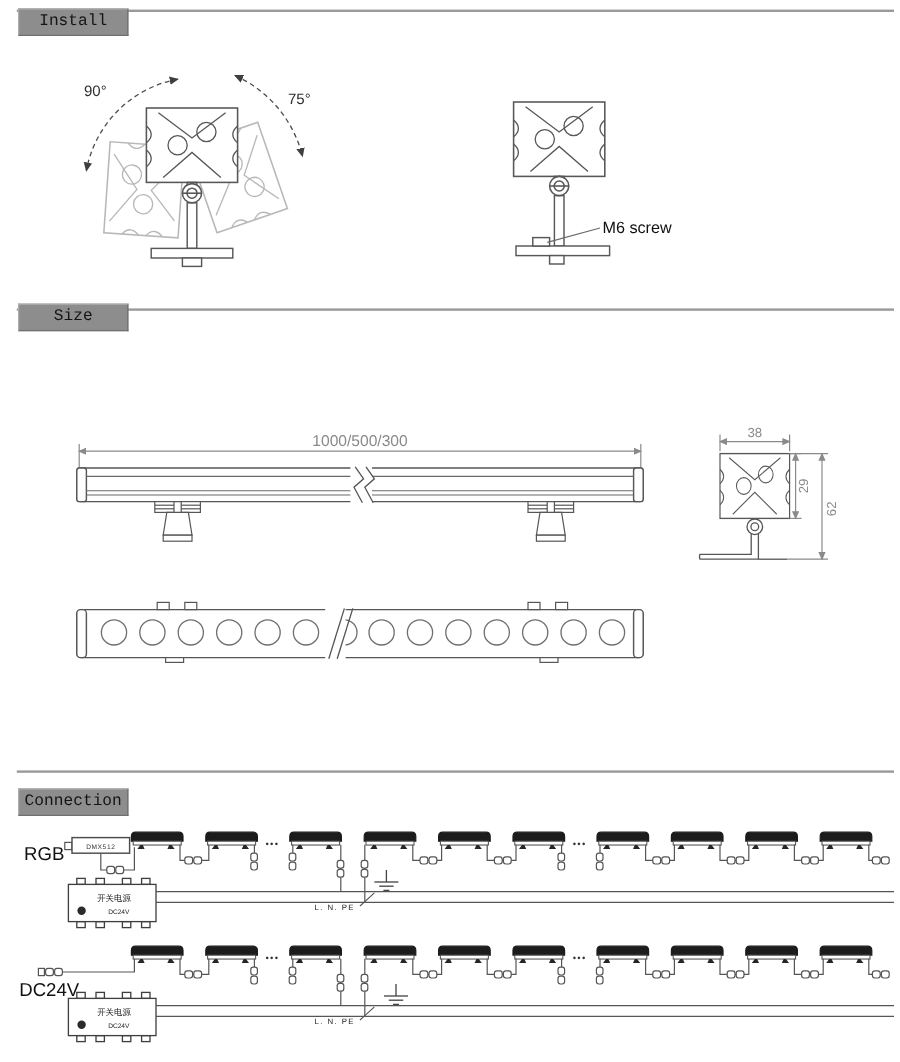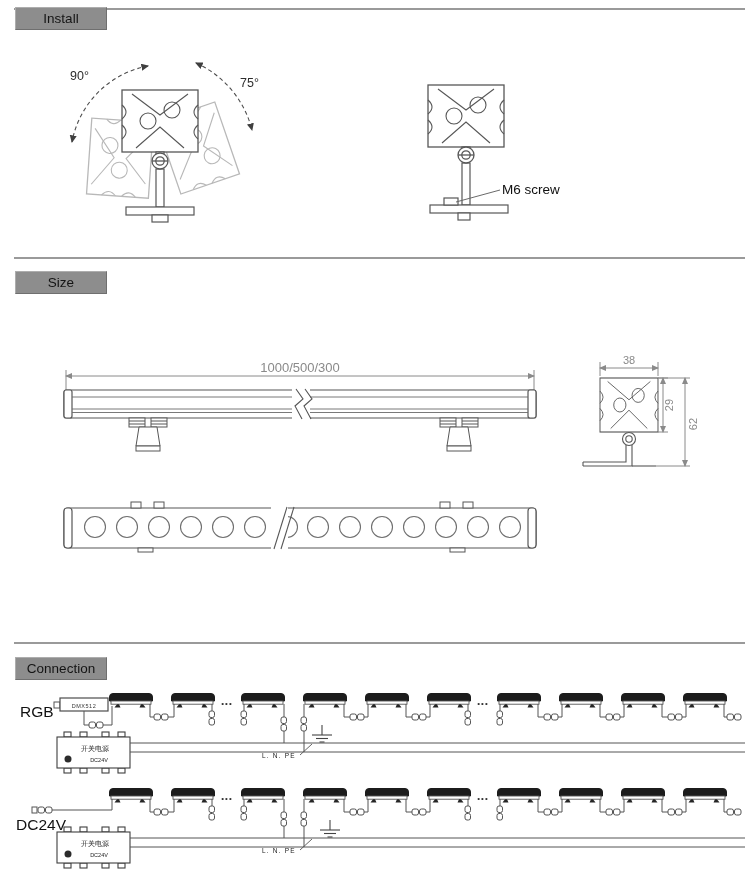--- a/index.html
+++ b/index.html
@@ -3,21 +3,21 @@
 <meta charset="utf-8">
 <style>
   html,body{margin:0;padding:0;background:#fff;}
   .page{position:relative;width:750px;height:885px;background:#ffffff;overflow:hidden;
         font-family:"Liberation Sans", sans-serif;}
   .sec-line{position:absolute;left:14px;right:5px;height:2px;background:#9a9a9a;}
   .sec-box{position:absolute;left:15px;width:90px;height:21px;background:#8d8d8d;
            border-top:1px solid #adadad;border-left:1px solid #adadad;
            border-right:1px solid #6f6f6f;border-bottom:1px solid #6f6f6f;
            display:flex;align-items:center;justify-content:center;
-           font-size:13.5px;color:#141414;}
+           font-size:13.5px;color:#141414;font-family:Liberation Mono, monospace;}
   .diagram{position:absolute;left:0;}
   svg text{font-family:"Liberation Sans", sans-serif;}
 </style>
 </head>
 <body>
 
 <div class="page">
 
   <div class="sec-line" style="top:8px"></div>
   <div class="sec-box" style="top:7px">
@@ -116,21 +116,21 @@
         <circle cx="466" cy="125" r="8"></circle>
         <circle cx="466" cy="125" r="4.2"></circle>
         <line x1="458" y1="125" x2="474" y2="125"></line>
       </g>
       <line x1="500" y1="160" x2="456" y2="172" stroke="#6a6a6a" stroke-width="1"></line>
       <text x="502" y="164" font-size="13.5" fill="#101010">M6 screw</text>
     </g>
   </svg>
 
   <div class="sec-line" style="top:257px"></div>
-  <div class="sec-box" style="top:271px">
+  <div class="sec-box" style="top:253px">
     <span>Size</span>
   </div>
 
   <svg class="diagram" style="top:280px" width="750" height="360" viewBox="0 0 750 360">
 
     <g stroke="#8a8a8a" stroke-width="1" fill="none">
       <line x1="66" y1="90" x2="66" y2="110"></line>
       <line x1="534" y1="90" x2="534" y2="110"></line>
       <line x1="66" y1="96" x2="534" y2="96" marker-start="url(#ad)" marker-end="url(#ad)"></line>
     </g>

